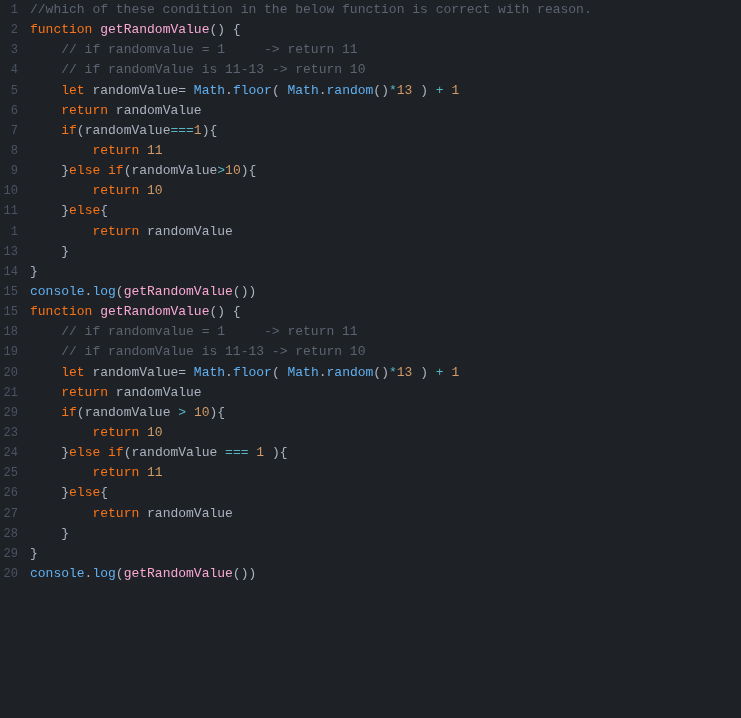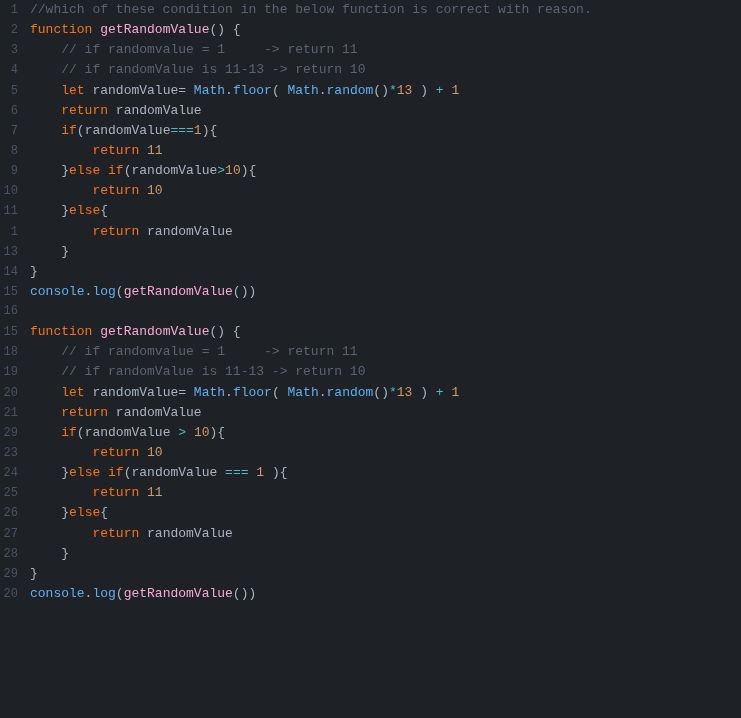--- a/index.html
+++ b/index.html
@@ -104,24 +104,20 @@
     </div>
     <div class="line">
       <span class="line-number">14</span>
       <span class="line-content"><span class="c-plain">}</span></span>
     </div>
     <div class="line">
       <span class="line-number">15</span>
       <span class="line-content"><span class="c-method">console</span><span class="c-plain">.</span><span class="c-method">log</span><span class="c-plain">(</span><span class="c-function">getRandomValue</span><span class="c-plain">())</span></span>
     </div>
     <div class="line">
-      <span class="line-number">16</span>
-      <span class="line-content"></span>
-    </div>
-    <div class="line">
       <span class="line-number">15</span>
       <span class="line-content"><span class="c-keyword">function</span><span class="c-plain"> </span><span class="c-function">getRandomValue</span><span class="c-plain">() {</span></span>
     </div>
     <div class="line">
       <span class="line-number">18</span>
       <span class="line-content"><span class="c-plain">    </span><span class="c-comment">// if randomvalue = 1     -&gt; return 11</span></span>
     </div>
     <div class="line">
       <span class="line-number">19</span>
       <span class="line-content"><span class="c-plain">    </span><span class="c-comment">// if randomValue is 11-13 -&gt; return 10</span></span>

